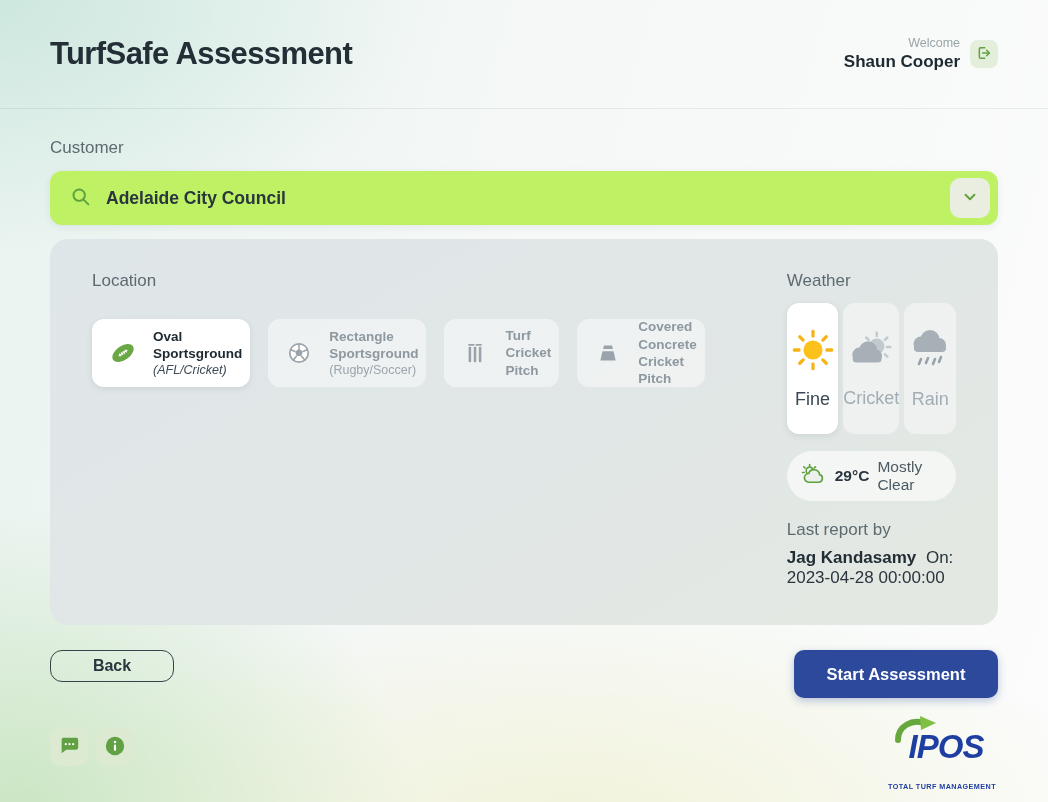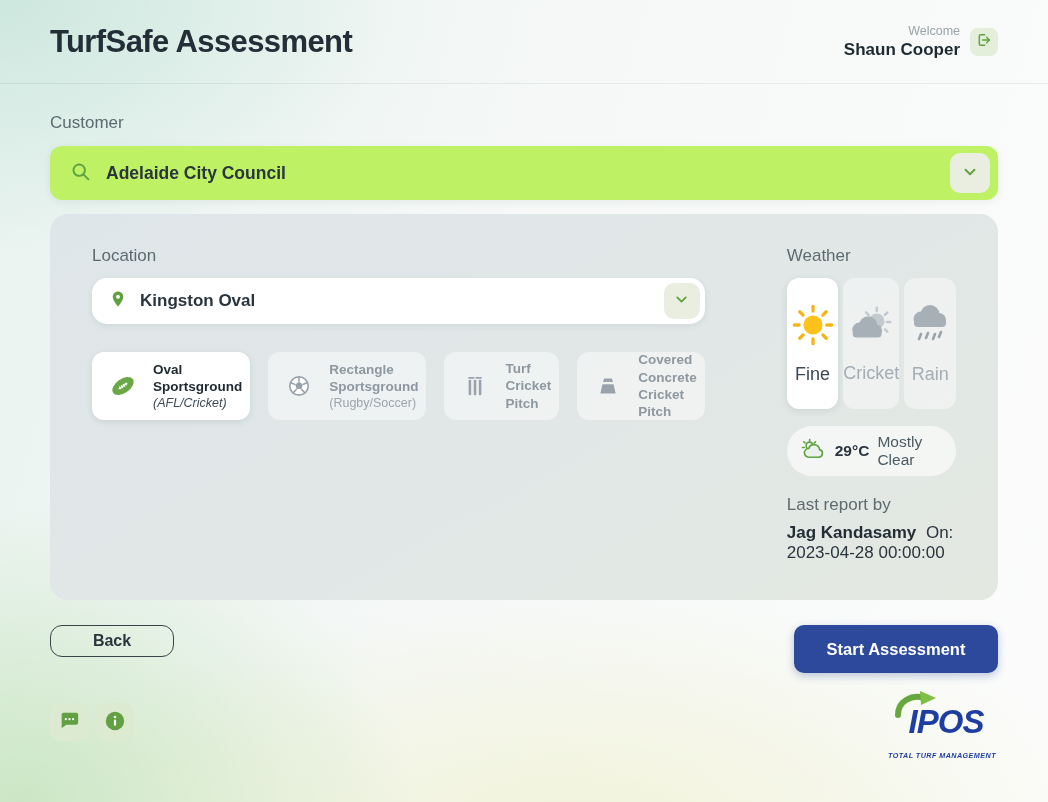--- a/index.html
+++ b/index.html
@@ -10,21 +10,21 @@
     background:
       radial-gradient(620px 360px at 0% 0%, rgba(182,222,209,0.55), rgba(182,222,209,0) 70%),
       radial-gradient(560px 420px at 2% 100%, rgba(170,216,150,0.5), rgba(170,216,150,0) 70%),
       radial-gradient(760px 330px at 55% 104%, rgba(238,238,196,0.6), rgba(238,238,196,0) 72%),
       linear-gradient(105deg,#e9f3ef 0%, #f5f8f7 45%, #fbfcfb 100%);
   }
   .page { width:1048px; height:802px; position:relative; }
 
   
   .header {
-    height:84px; padding:0 50px; display:flex; align-items:center; justify-content:space-between;
+    height:109px; padding:0 50px; display:flex; align-items:center; justify-content:space-between;
     border-bottom:1px solid rgba(40,60,60,0.08);
   }
   .app-title { font-size:31px; font-weight:bold; letter-spacing:-0.6px; color:#232e36; }
   .welcome-wrap { display:flex; align-items:center; gap:10px; }
   .welcome-text { text-align:right; }
   .welcome-label { font-size:12.5px; color:#98a4a8; margin-bottom:2px; }
   .user-name { font-size:17px; font-weight:bold; color:#1e2a32; }
   .icon-chip {
     width:28px; height:28px; border-radius:8px; background:#e3eedb;
     display:flex; align-items:center; justify-content:center; cursor:pointer; border:none;
@@ -118,21 +118,21 @@
     width:38px; height:38px; border-radius:10px; background:#dcead1; border:none;
     display:flex; align-items:center; justify-content:center; cursor:pointer;
   }
   .logo { position:relative; width:116px; text-align:center; padding-top:2px; }
   .logo-word {
     font-size:33px; font-weight:bold; font-style:italic; color:#1e3ea2; letter-spacing:-1px; line-height:1;
     display:block; transform:translateX(4px);
   }
   .logo-swoosh { position:absolute; top:-14px; left:8px; }
   .logo-tagline {
-    display:block; margin-top:13px; font-size:7.2px; font-weight:bold; font-style:italic;
+    display:block; margin-top:19px; font-size:7.2px; font-weight:bold; 
     color:#1e3ea2; letter-spacing:0.45px; white-space:nowrap;
   }
 </style>
 </head>
 <body>
 
 <div class="page">
 
   <div class="header">
     <div class="app-title">TurfSafe Assessment</div>
@@ -172,36 +172,20 @@
           </svg>
         </span>
       </button>
     </div>
 
     <div class="main-card">
 
       <div>
         <div class="section-label">Location</div>
 
-        <div class="loc-select">
-          <span>
-            <svg width="18" height="18" viewBox="0 0 24 24">
-              <path d="M12 2C8.1 2 5 5.1 5 9c0 5.1 7 13 7 13s7-7.9 7-13c0-3.9-3.1-7-7-7z" fill="#5fa13e"></path>
-              <circle cx="12" cy="9" r="2.6" fill="#fff"></circle>
-            </svg>
-          </span>
-          <span class="value">Kingston Oval</span>
-          <button class="sq-btn small">
-            <span>
-              <svg width="17" height="17" viewBox="0 0 24 24" fill="none" stroke="#63a23e" stroke-width="2.6" stroke-linecap="round" stroke-linejoin="round">
-                <polyline points="6 9 12 15 18 9"></polyline>
-              </svg>
-            </span>
-          </button>
-        </div>
 
         <div class="pitch-grid">
 
           <button class="pitch-btn selected">
             <span class="pitch-icon">
               <svg width="36" height="36" viewBox="0 0 48 48">
                 <g transform="rotate(-35 24 24)">
                   <ellipse cx="24" cy="24" rx="16" ry="9.5" fill="#6aa845"></ellipse>
                   <line x1="17" y1="24" x2="31" y2="24" stroke="#fff" stroke-width="1.6"></line>
                   <line x1="19.5" y1="21.8" x2="19.5" y2="26.2" stroke="#fff" stroke-width="1.4"></line>

